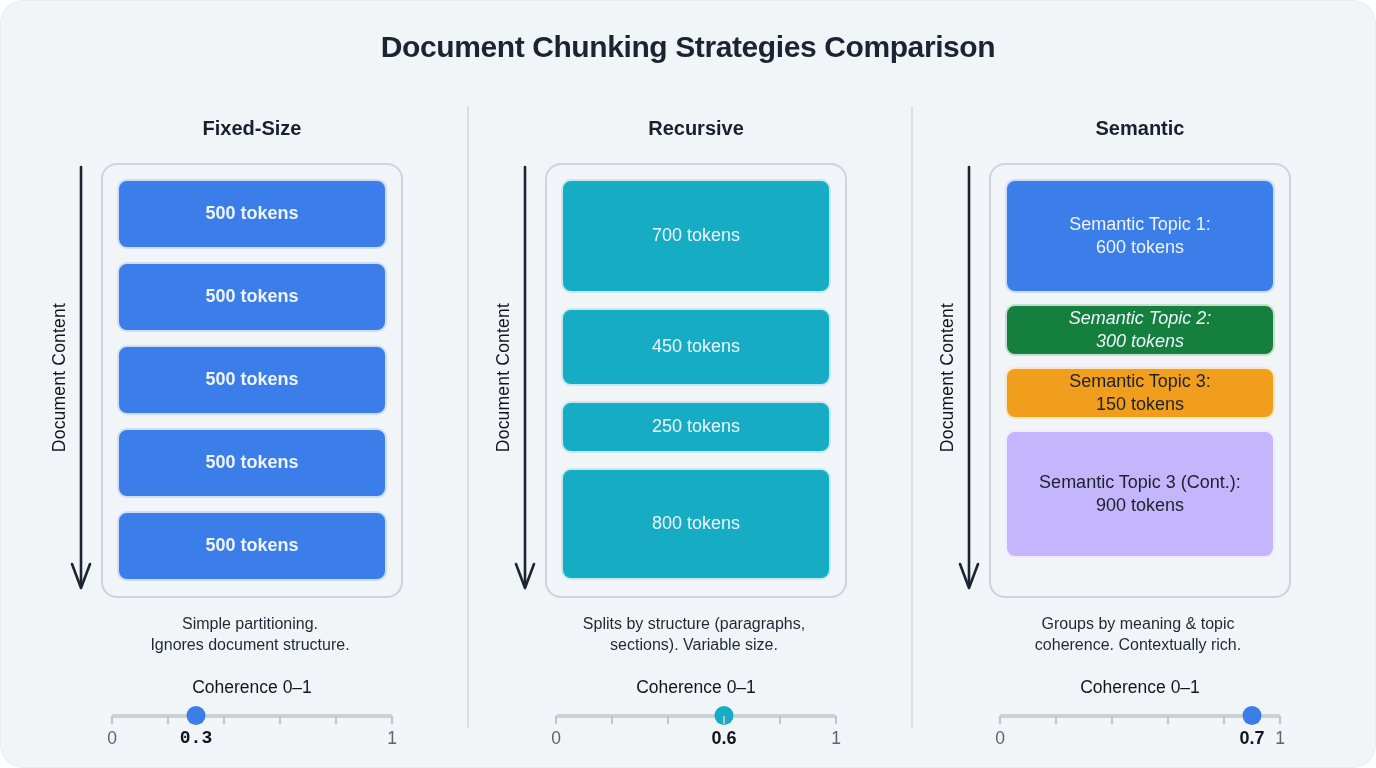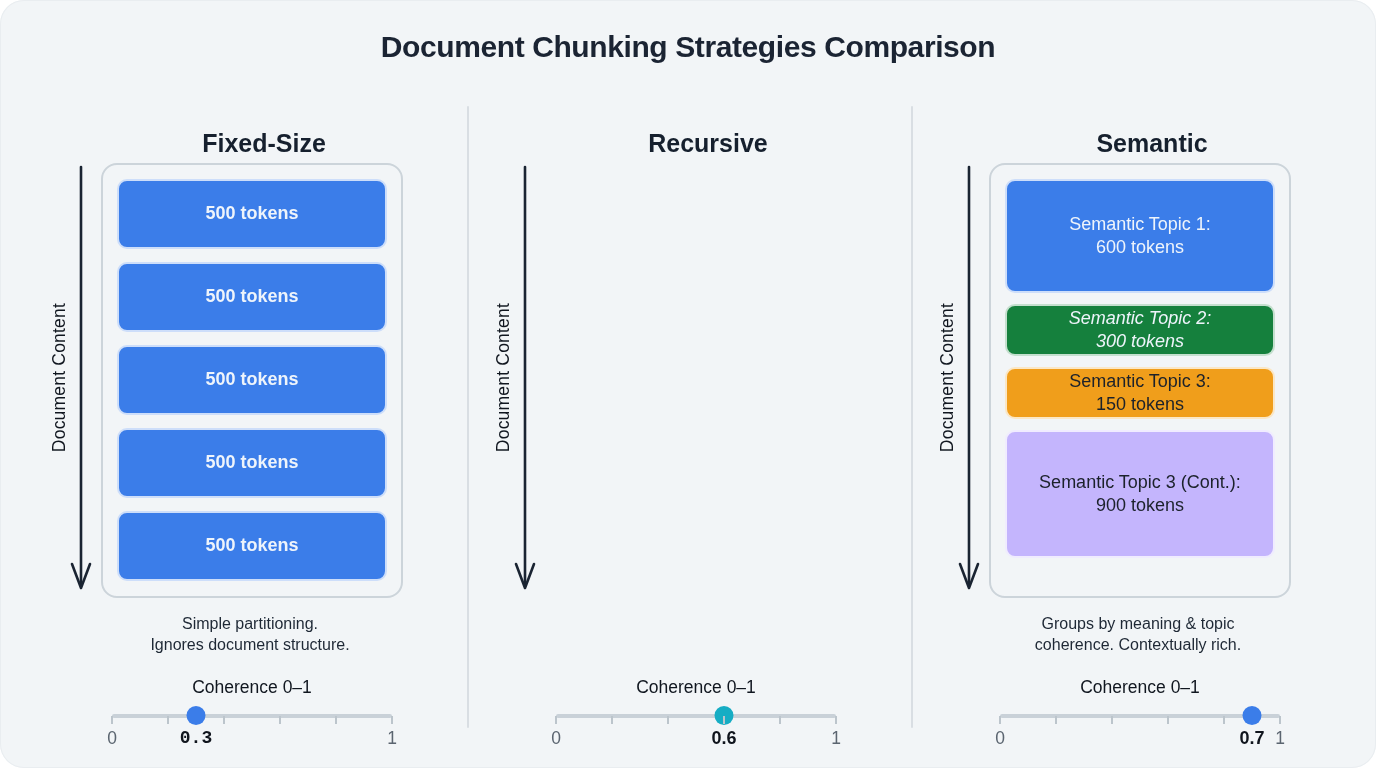--- a/index.html
+++ b/index.html
@@ -3,22 +3,22 @@
 <meta charset="utf-8">
 <style>
   html,body { margin:0; padding:0; background:#ffffff; }
   body { font-family:"Liberation Sans", sans-serif; }
   .canvas { position:relative; width:1376px; height:768px; overflow:hidden; background:#ffffff; }
   .panel { position:absolute; inset:0; background:#f2f5f7; border-radius:24px; box-shadow: inset 0 0 0 1px #e9edf0; }
   .title { position:absolute; top:30px; left:0; width:100%; margin:0; text-align:center;
            font-size:30px; font-weight:700; color:#1b2433; letter-spacing:-0.4px; }
   .divider { position:absolute; top:106px; width:2px; height:622px; background:#d9dee3; border-radius:1px; }
   .column { position:absolute; top:105px; width:420px; height:655px; }
-  .heading { position:absolute; top:12px; left:61px; width:302px; margin:12px; text-align:center;
-             font-size:25px; font-weight:700; color:#16202e; }
+  .heading { position:absolute; top:12px; left:61px; width:302px; margin:0; text-align:center;
+             font-size:20px; font-weight:700; color:#16202e; }
   .vlabel { position:absolute; left:-2px; top:58px; width:42px; height:430px;
             display:flex; align-items:center; justify-content:center; }
   .vlabel span { writing-mode:vertical-rl; transform:rotate(180deg);
                  font-size:17.5px; color:#10161f; letter-spacing:0.2px; }
   .varrow { position:absolute; left:30px; top:60px; }
   .chunk-container { position:absolute; left:61px; top:58px; width:302px; height:435px;
                      box-sizing:border-box; border:2px solid #ccd4da; border-radius:16px;
                      padding:14px; display:flex; flex-direction:column; }
   .chunk { flex:none; box-sizing:border-box; border:2px solid rgba(255,255,255,0.75);
            border-radius:10px; display:flex; align-items:center; justify-content:center;
@@ -85,20 +85,28 @@
 
   <section class="column" style="left: 484px;">
     <h2 class="heading">Recursive</h2>
     <div class="vlabel">
       <span>Document Content</span>
     </div>
     <svg class="varrow" width="22" height="428" viewBox="0 0 22 428">
       <line x1="11" y1="2" x2="11" y2="420" stroke="#1a2432" stroke-width="2.6" stroke-linecap="round"></line>
       <polyline points="2,399 11,423 20,399" fill="none" stroke="#1a2432" stroke-width="2.6" stroke-linecap="round" stroke-linejoin="round"></polyline>
     </svg>
+    <div class="chunk-container" style="gap: 15px;">
+          <div class="chunk" style="height: 114px; background: rgb(22, 173, 196);">700 tokens</div>
+          <div class="chunk" style="height: 78px; background: rgb(22, 173, 196);">450 tokens</div>
+          <div class="chunk" style="height: 52px; background: rgb(22, 173, 196);">250 tokens</div>
+          <div class="chunk" style="height: 112px; background: rgb(22, 173, 196);">800 tokens</div>
+        </div>
+    <p class="desc">Splits by structure (paragraphs,
+sections). Variable size.</p>
     <div class="coh-label">Coherence 0–1</div>
     <div class="slider">
       <div class="track"></div>
       <div class="thumb" style="left: 168px; background: rgb(22, 173, 196);"></div>
     <div class="tick" style="left: 0px;"></div>
           <div class="tick" style="left: 56px;"></div>
           <div class="tick" style="left: 112px;"></div>
           <div class="tick" style="left: 168px;"></div>
           <div class="tick" style="left: 224px;"></div>
           <div class="tick" style="left: 280px;"></div>

